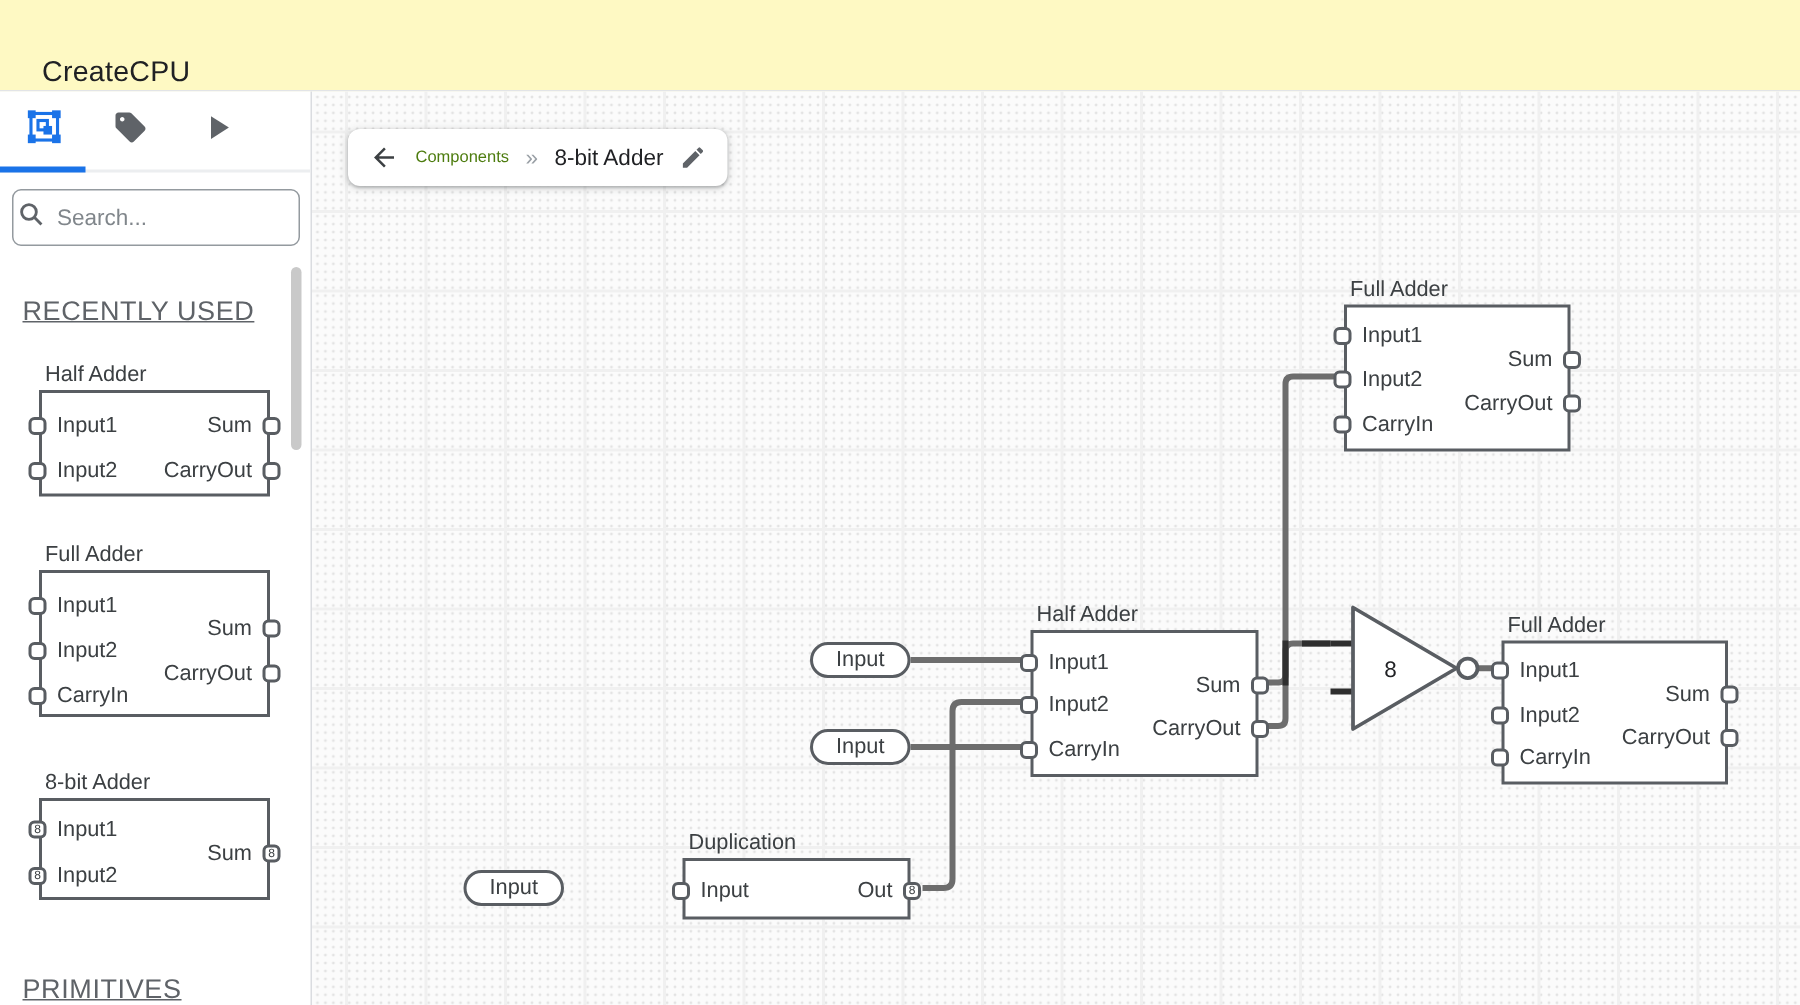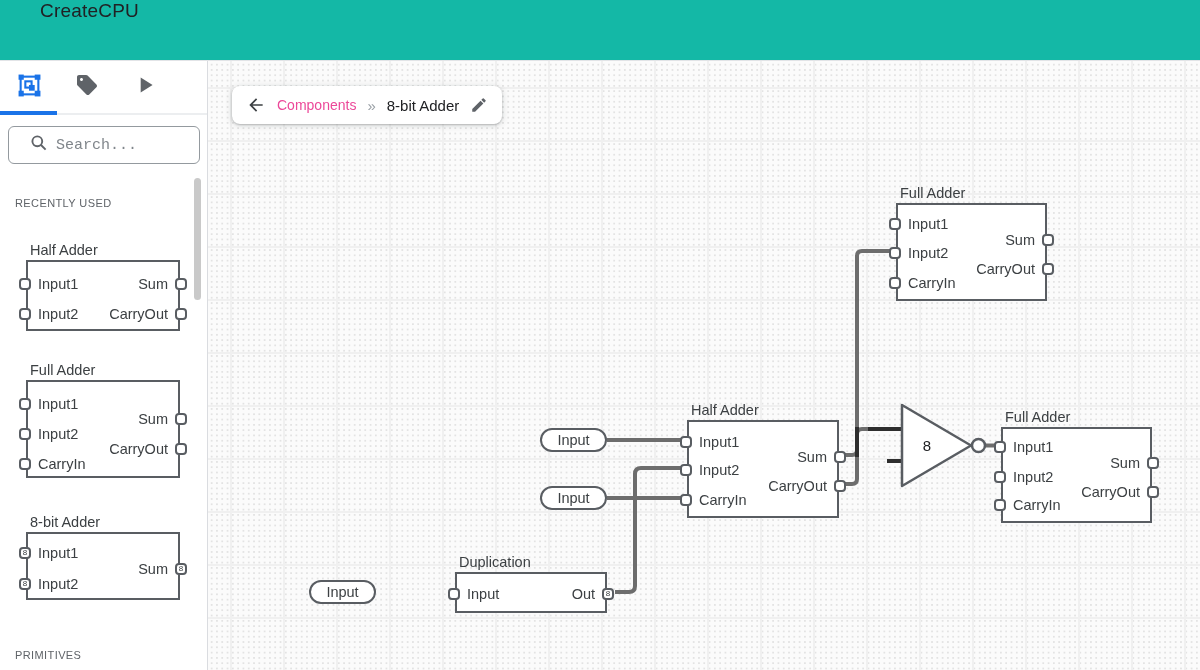--- a/index.html
+++ b/index.html
@@ -1,37 +1,37 @@
 <!DOCTYPE html>
 <html><head>
 <meta charset="utf-8">
 <style>
   * { margin:0; padding:0; box-sizing:border-box; }
   html,body { width:1200px; height:670px; overflow:hidden; }
   body { font-family:"Liberation Sans", sans-serif; background:#fff; color:#3c4043; }
   .app { width:1200px; height:670px; display:flex; flex-direction:column; }
 
   
-  .header { height:61px; background:#14b8a6; border-bottom:1px solid #e2e4e7; display:flex; align-items:flex-start; padding-left:40px; flex:none; }
+  .header { height:61px; background:#fef9c3; border-bottom:1px solid #e2e4e7; display:flex; align-items:flex-end; padding-left:28px; flex:none; }
   .app-title { font-size:19px; color:#202124; letter-spacing:.2px; }
 
   
   .main { flex:1; display:flex; min-height:0; }
 
   
   .sidebar { width:208px; flex:none; background:#fff; border-right:1px solid #dadce0; position:relative; }
   .tabbar { position:absolute; left:0; top:0; width:100%; height:54px; border-bottom:2px solid #eceef0; display:flex; }
   .tab { width:58px; height:52px; display:flex; align-items:center; justify-content:center; cursor:pointer; }
   .tab-underline { position:absolute; left:0; bottom:-2px; width:57px; height:4px; background:#1a73e8; }
 
-  .searchbox { position:absolute; left:8px; top:65px; width:192px; height:38px; border:1.5px solid #949a9f; border-radius:6px; background:#fff; display:flex; align-items:center; padding:0 20px; gap:8px;font-family:Liberation Mono, monospace; }
+  .searchbox { position:absolute; left:8px; top:65px; width:192px; height:38px; border:1.5px solid #949a9f; border-radius:6px; background:#fff; display:flex; align-items:center; padding:0 2px; gap:8px; }
   .searchbox input { border:none; outline:none; flex:1; font-size:15px; font-family:inherit; color:#202124; background:transparent; min-width:0; }
   .searchbox input::placeholder { color:#80868b; }
 
-  .section-label { position:absolute; left:15px; font-size:11px; color:#5f6368; letter-spacing:.4px; }
+  .section-label { position:absolute; left:15px; font-size:18px; color:#5f6368; letter-spacing:.4px;text-decoration:underline; }
 
   .scroll-thumb { position:absolute; left:194px; top:117px; width:7px; height:122px; border-radius:4px; background:#c9c9c9; }
 
   
   .node { position:absolute; background:#fff; border:2px solid #595d62; }
   .ntitle { position:absolute; top:-20px; left:2px; font-size:14.5px; color:#3c4043; white-space:nowrap; }
   .port { position:absolute; display:flex; align-items:center; gap:7px; height:16px; }
   .port.left { left:-9px;text-align:center; }
   .port.right { right:-9px; flex-direction:row-reverse; }
   .psq { width:12px; height:12px; border:2px solid #595d62; border-radius:4px; background:#fff; flex:none; display:flex; align-items:center; justify-content:center; font-size:8px; line-height:1; color:#3c4043; }
@@ -49,21 +49,21 @@
     background-size:53px 53px, 53px 53px, 5.3px 5.3px;
     background-position:0 26px, 22px 0, 1px 1px;
   }
   .wires { position:absolute; left:0; top:0; z-index:1; }
   .canvas .node, .canvas .pill { z-index:2; }
 
   
   .crumb { position:absolute; left:24px; top:25px; height:38px; background:#fff; border-radius:8px;
     box-shadow:0 1px 2px rgba(60,64,67,.3), 0 1px 6px 1px rgba(60,64,67,.15);
     display:flex; align-items:center; padding:0 14px; gap:11px; z-index:5; }
-  .crumb-parent { font-size:14px; color:#ec4899; cursor:pointer; }
+  .crumb-parent { font-size:11px; color:#4d7c0f; cursor:pointer; }
   .crumb-sep { font-size:15px; color:#9aa0a6; }
   .crumb-current { font-size:15px; color:#202124; }
   .icon-btn { display:flex; align-items:center; justify-content:center; cursor:pointer; }
 </style>
 </head>
 <body>
 
 <div class="app">
 
   <div class="header">

